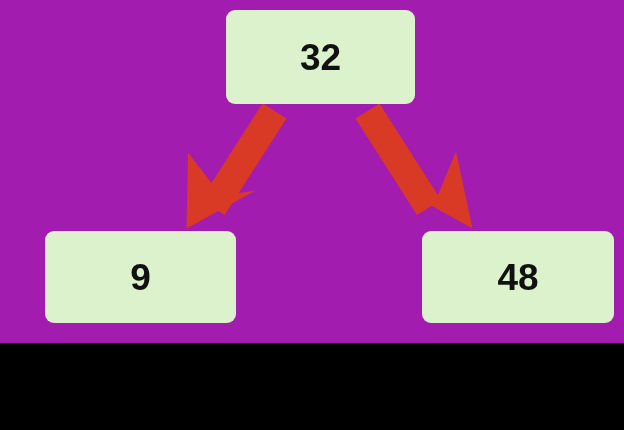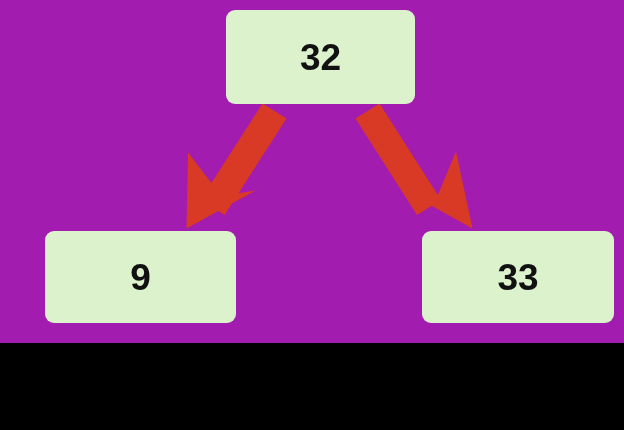--- a/index.html
+++ b/index.html
@@ -73,16 +73,16 @@
 
   <div class="node" id="node-root">
     <span class="node-label">32</span>
   </div>
 
   <div class="node" id="node-left">
     <span class="node-label">9</span>
   </div>
 
   <div class="node" id="node-right">
-    <span class="node-label">33</span>
+    <span class="node-label">48</span>
   </div>
 
 </div>
 
 </body></html>

